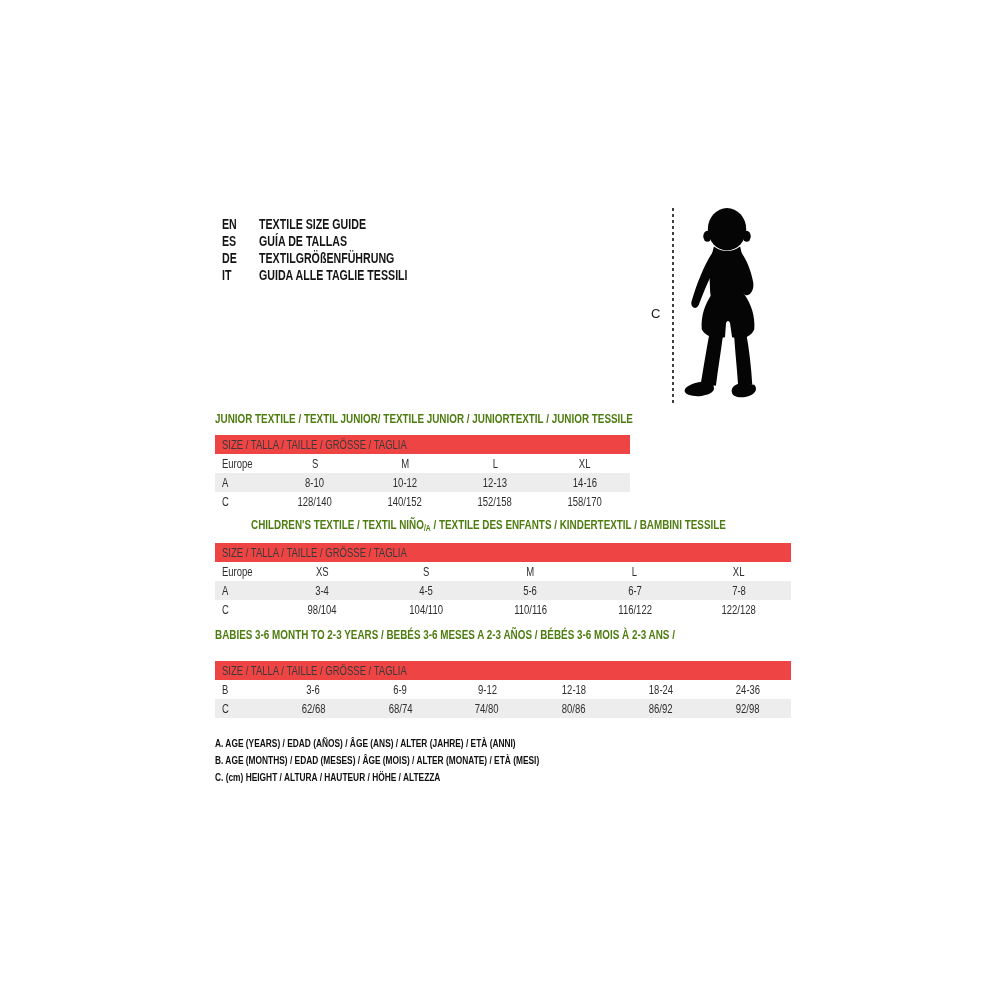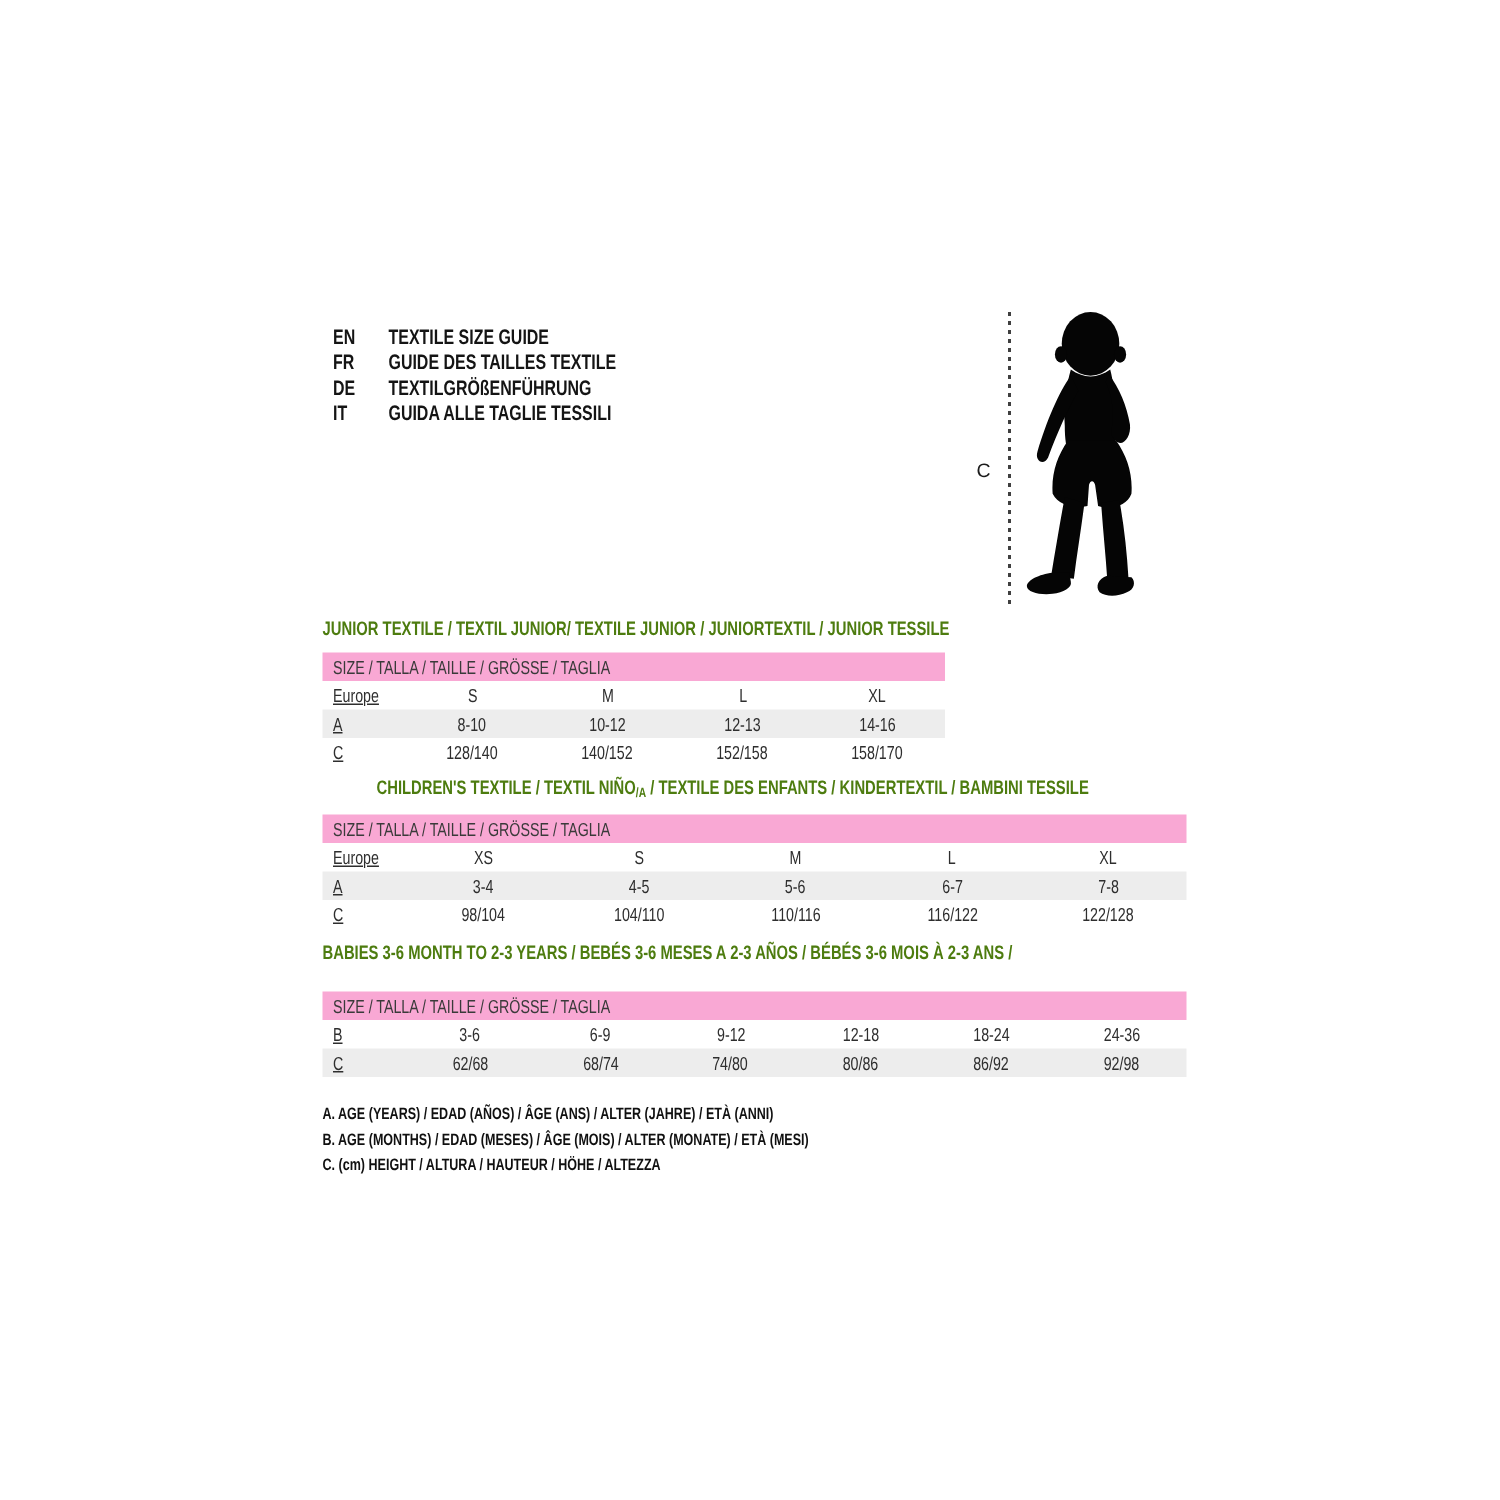--- a/index.html
+++ b/index.html
@@ -19,44 +19,44 @@
   
   .dashline{position:absolute;left:672px;top:208px;width:2px;height:198px;
     background:repeating-linear-gradient(to bottom,#3f3f3f 0 3px,transparent 3px 6px);}
   .clabel{position:absolute;left:651px;top:306px;font-size:13px;font-weight:400;color:#1c1c1c;}
   .toddler{position:absolute;left:679px;top:205px;}
 
   
   .stitle{position:absolute;font-size:13px;font-weight:700;color:#4d7c0f;line-height:15px;}
   .stitle .sub{font-size:9px;vertical-align:-2px;}
   .sizetable{position:absolute;}
-  .bar{height:19px;background:#f9a8d4;display:flex;align-items:center;padding-left:7px;
+  .bar{height:19px;background:#ef4444;display:flex;align-items:center;padding-left:7px;
     font-size:12.5px;font-weight:400;color:#3a3a3a;}
   .trow{display:flex;height:19px;align-items:center;font-size:12.5px;font-weight:400;color:#2e2e2e;}
   .trow.alt{background:#ededed;}
-  .c0{width:48px;padding-left:7px;display:flex;align-items:center;text-decoration:underline;}
+  .c0{width:48px;padding-left:7px;display:flex;align-items:center;}
   .cell{flex:1;display:flex;justify-content:center;align-items:center;}
 
   
   .fnotes{position:absolute;left:215px;top:737px;}
   .fnote{height:17px;font-size:11px;font-weight:700;color:#101010;}
 </style>
 </head>
 <body>
 
 <div class="canvas">
 
   <div class="langs">
     <div class="lrow">
       <span class="lcode"><span class="cx cxl">EN</span></span>
       <span class="cx cxl">TEXTILE SIZE GUIDE</span>
     </div>
     <div class="lrow">
-      <span class="lcode"><span class="cx cxl">FR</span></span>
-      <span class="cx cxl">GUIDE DES TAILLES TEXTILE</span>
+      <span class="lcode"><span class="cx cxl">ES</span></span>
+      <span class="cx cxl">GUÍA DE TALLAS</span>
     </div>
     <div class="lrow">
       <span class="lcode"><span class="cx cxl">DE</span></span>
       <span class="cx cxl">TEXTILGRÖßENFÜHRUNG</span>
     </div>
     <div class="lrow">
       <span class="lcode"><span class="cx cxl">IT</span></span>
       <span class="cx cxl">GUIDA ALLE TAGLIE TESSILI</span>
     </div>
   </div>

